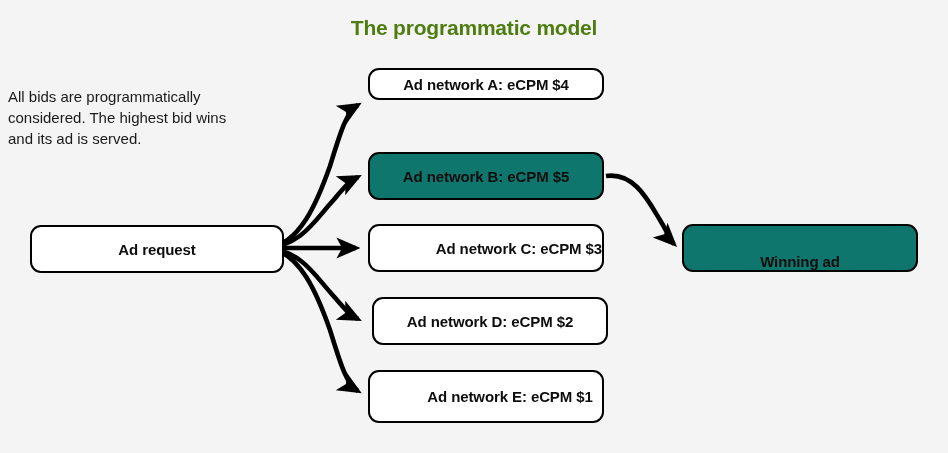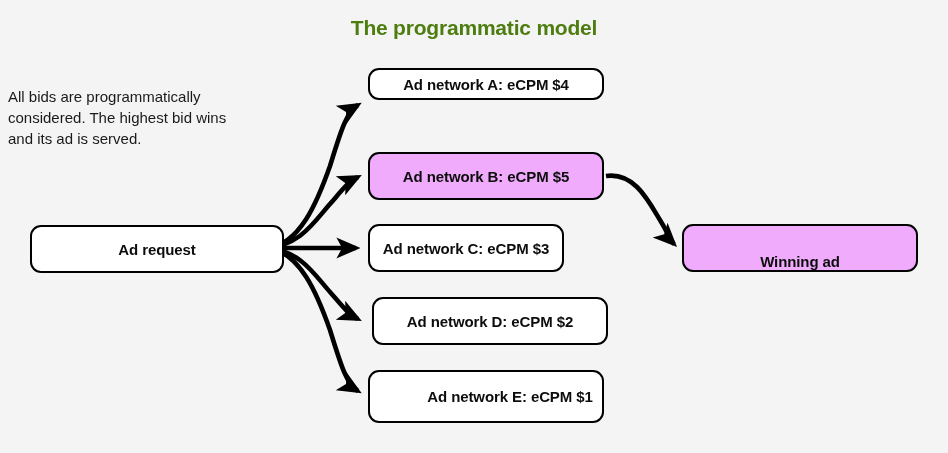--- a/index.html
+++ b/index.html
@@ -56,26 +56,26 @@
     background: #ffffff;
     display: flex;
     align-items: center;
     justify-content: center;
     font-size: 15px;
     font-weight: bold;
     color: #0d0d0d;
     letter-spacing: -0.1px;
   }
   .node.green {
-    background: #f0abfc;
+    background: #0f766e;
   }
   #node-request   { left: 30px;  top: 225px; width: 254px; height: 48px; }
   #node-netA      { left: 368px; top: 68px;  width: 236px; height: 32px; }
   #node-netB      { left: 368px; top: 152px; width: 236px; height: 48px; }
-  #node-netC      { left: 368px; top: 224px; width: 196px; height: 48px; }
+  #node-netC      { left: 368px; top: 224px; width: 236px; height: 48px; justify-content: flex-end; }
   #node-netD      { left: 372px; top: 297px; width: 236px; height: 48px; }
   #node-netE      { left: 368px; top: 370px; width: 236px; height: 53px; padding-left: 48px; }
   #node-winner    { left: 682px; top: 224px; width: 236px; height: 48px; align-items: flex-end; }
 </style>
 </head>
 <body>
 
 <div id="canvas">
 
   <div class="diagram-title">The programmatic model</div>

